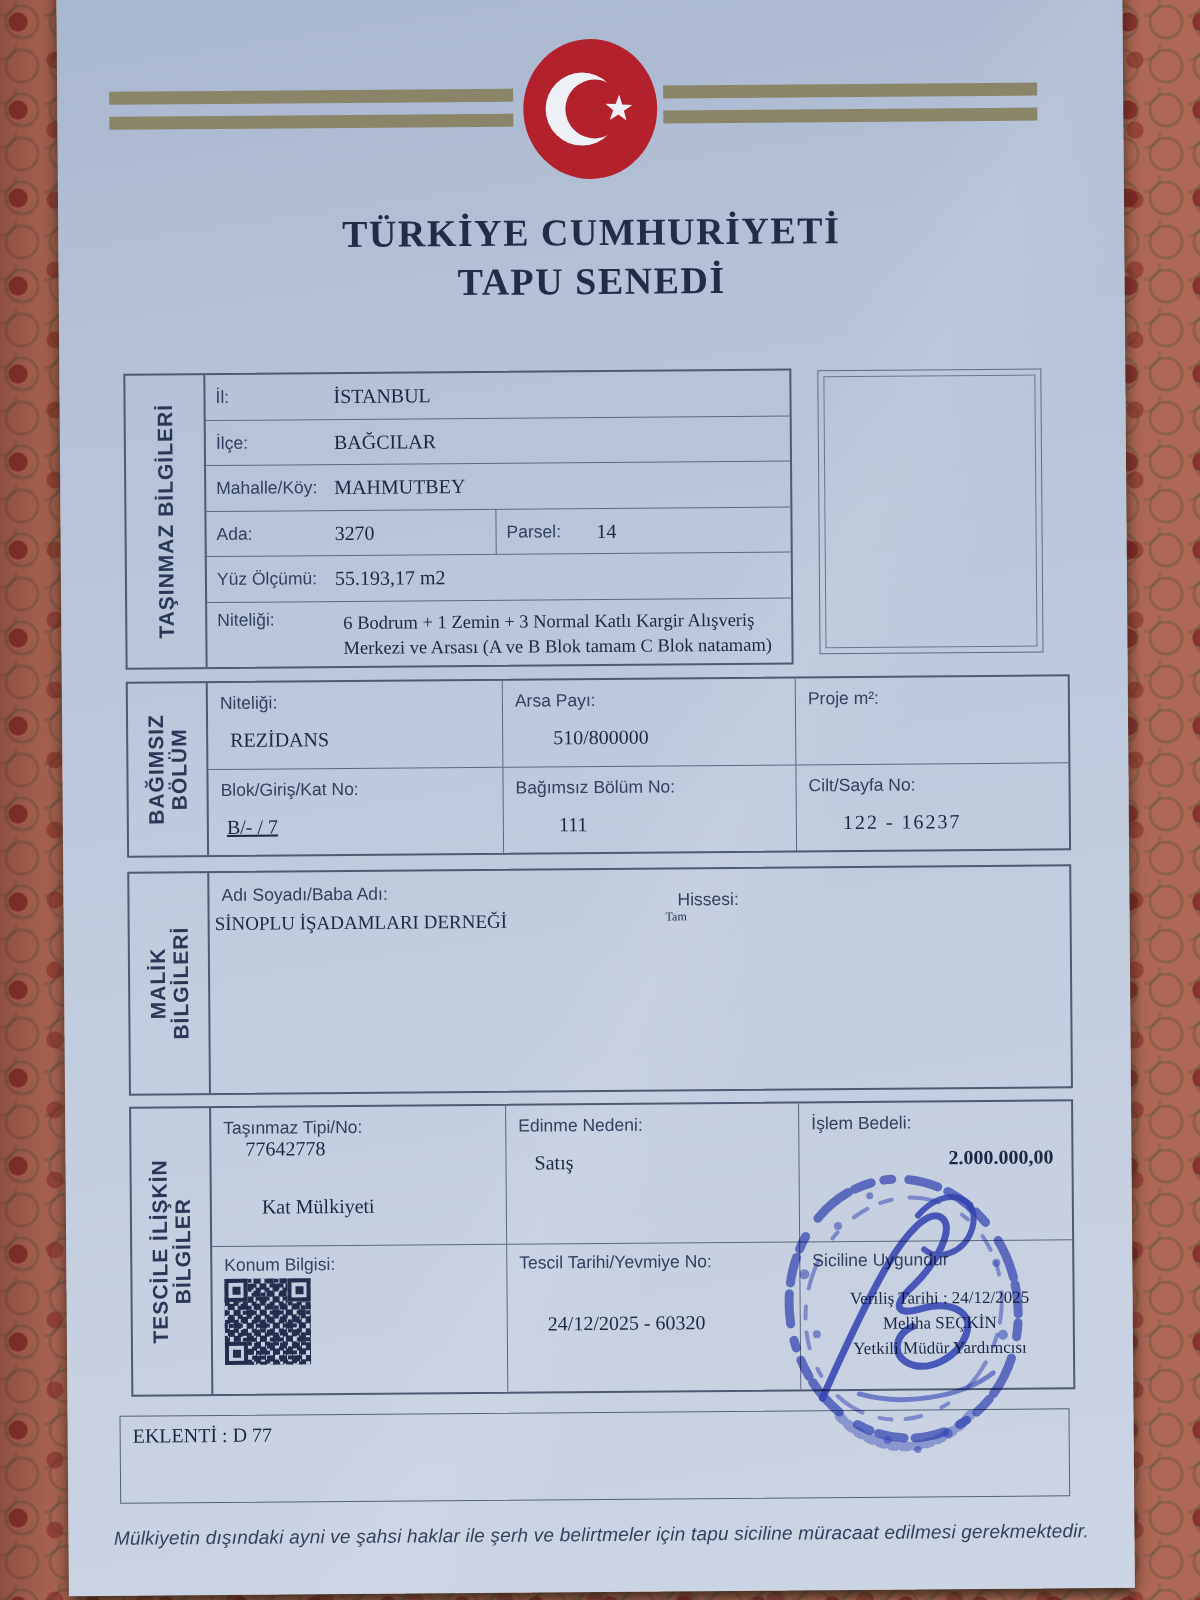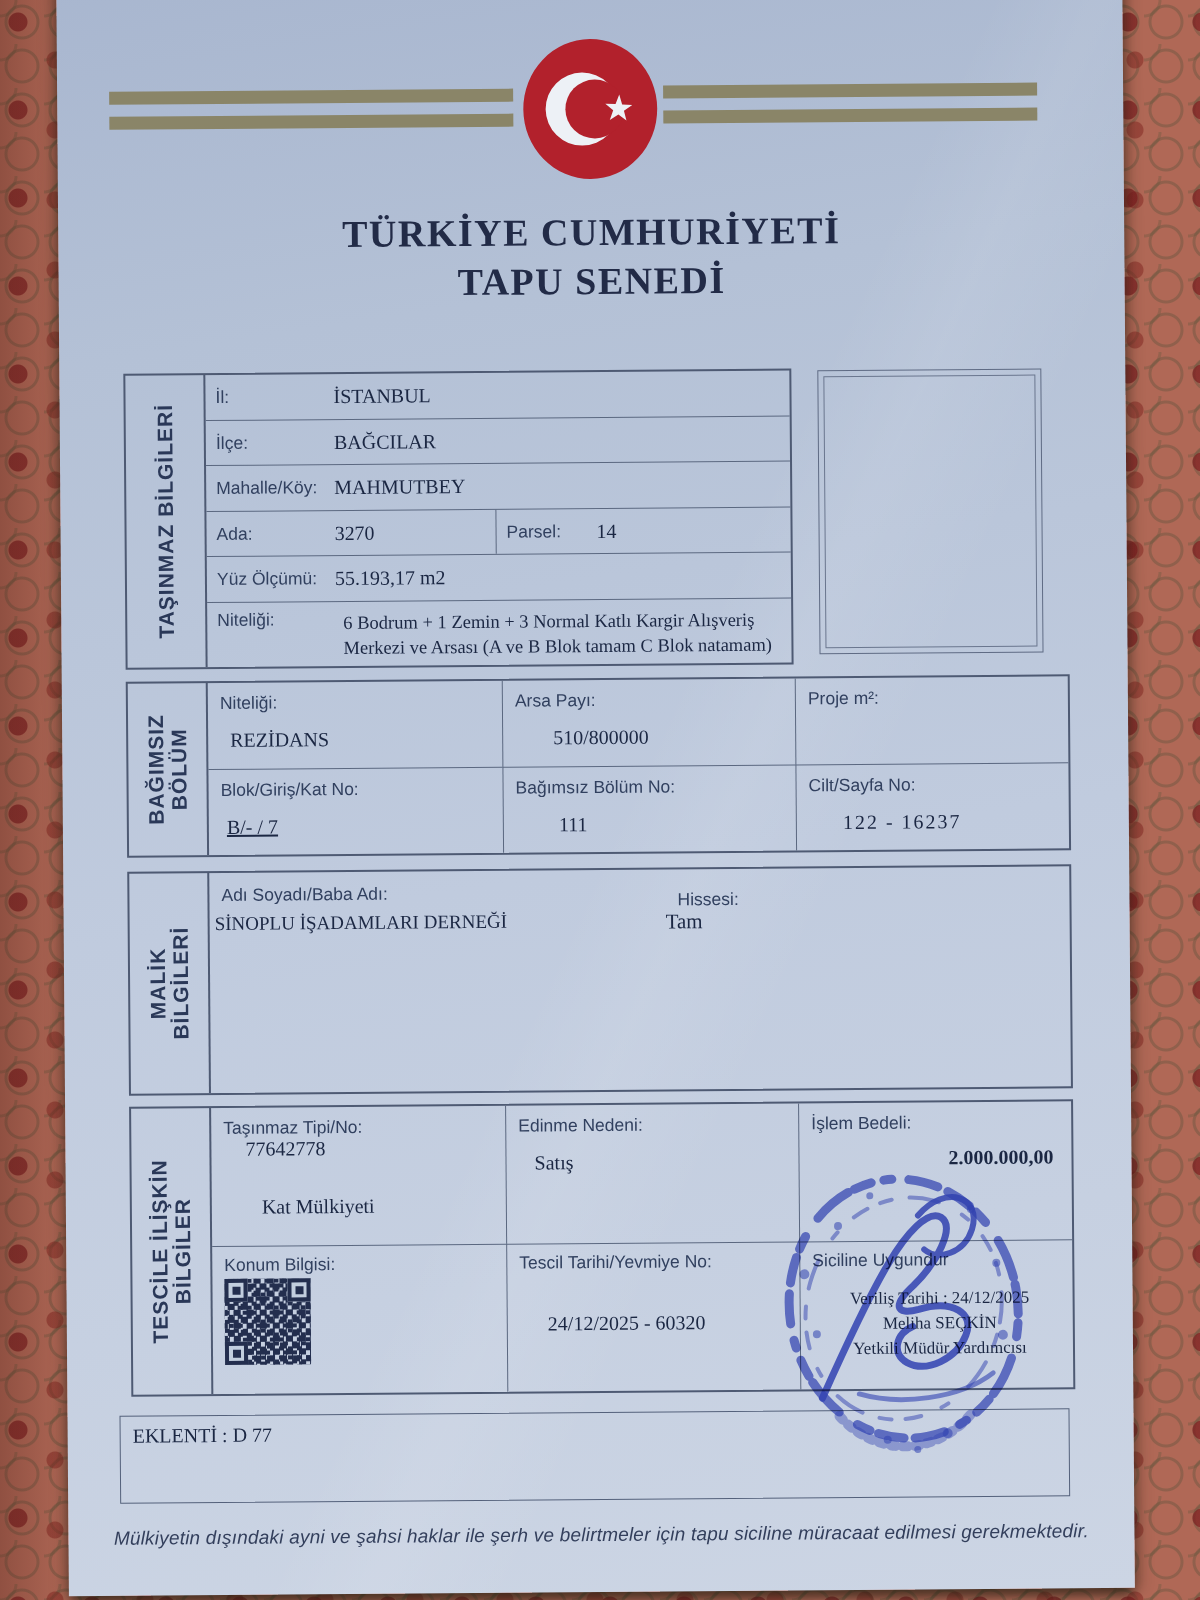--- a/index.html
+++ b/index.html
@@ -191,21 +191,21 @@
     <div class="sec-label">
       <div class="vlabel">
         <span style="display:block;">MALİK</span>
         <span style="display:block;">BİLGİLERİ</span>
       </div>
     </div>
     <div class="sec-content">
       <span class="fl" style="position:absolute;top:12px;left:12px;">Adı Soyadı/Baba Adı:</span>
       <span class="fl" style="position:absolute;top:12px;left:468px;margin-top:8px;">Hissesi:</span>
       <span class="val" style="position:absolute;top:40px;left:5px;font-size:19px;">SİNOPLU İŞADAMLARI DERNEĞİ</span>
-      <span class="val" style="position:absolute;top:40px;left:456px;font-size:21px;">Tam</span>
+      <span class="val" style="position:absolute;top:40px;left:456px;font-size:12px;">Tam</span>
     </div>
   </div>
 
   <div class="sec" style="left:64px;top:1129px;width:940px;height:286px;">
     <div class="sec-label">
       <div class="vlabel">
         <span style="display:block;">TESCİLE İLİŞKİN</span>
         <span style="display:block;">BİLGİLER</span>
       </div>
     </div>

